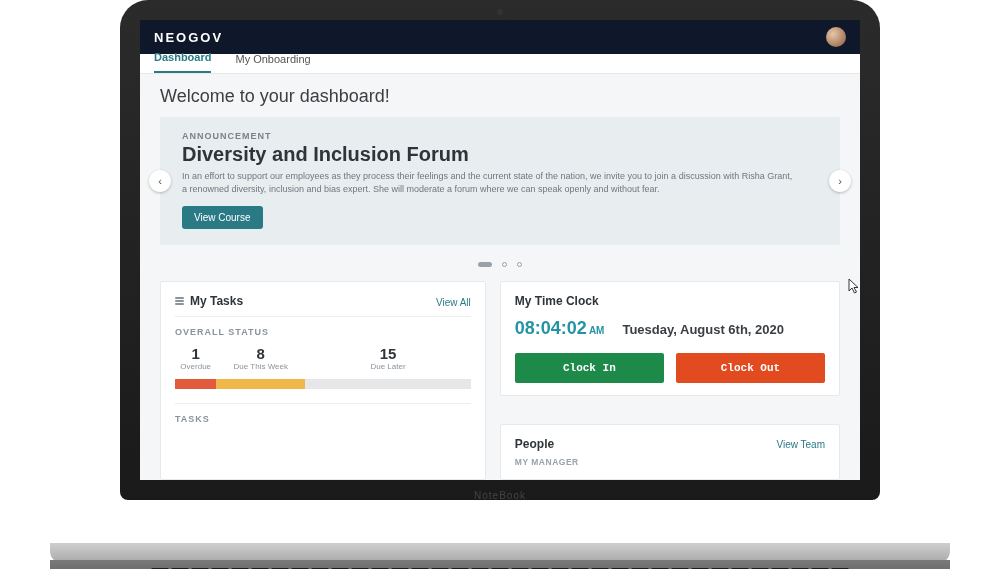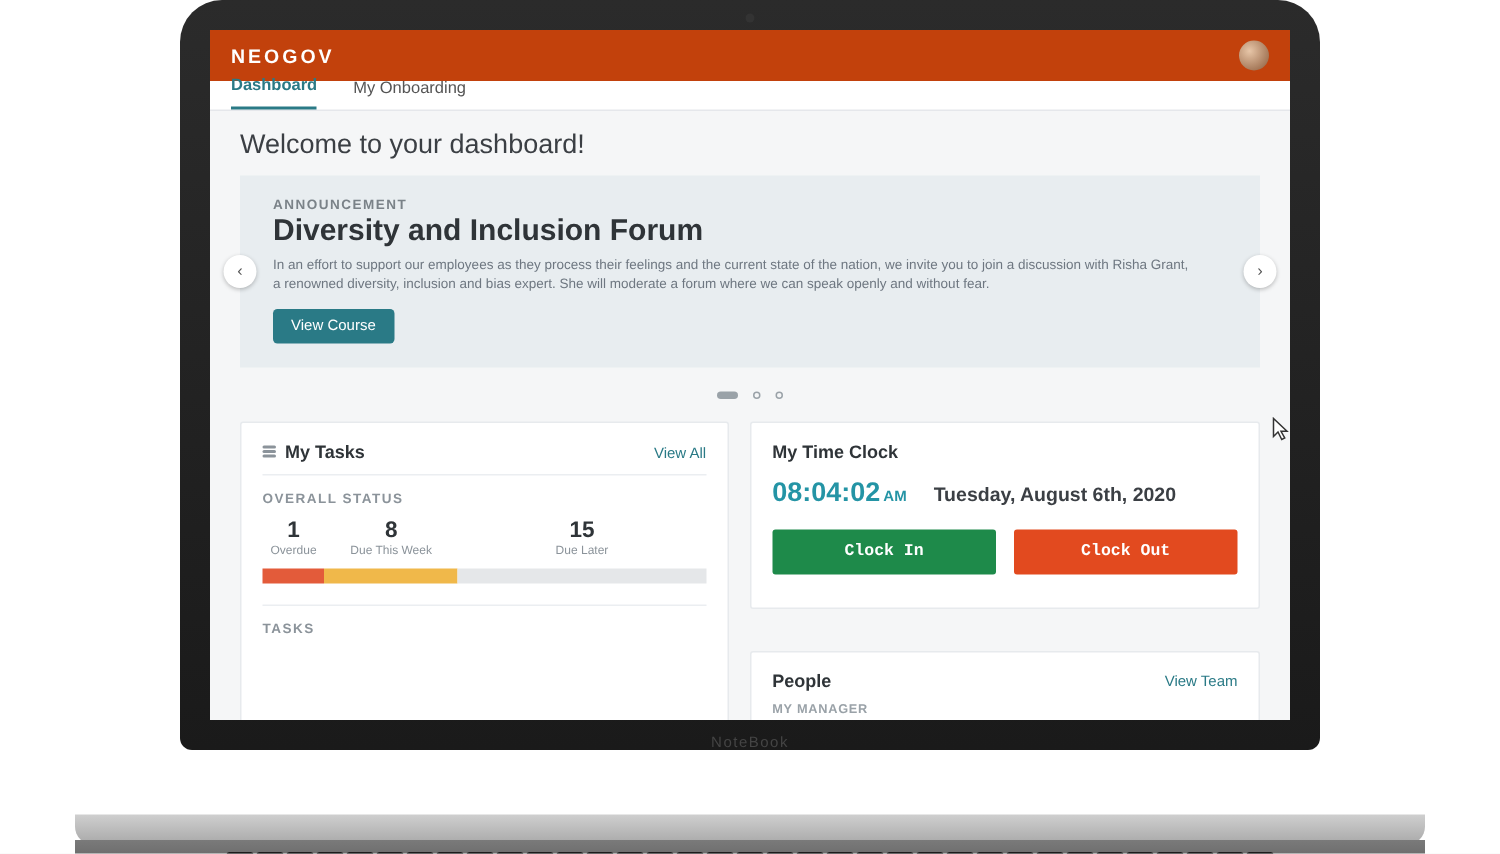--- a/index.html
+++ b/index.html
@@ -74,21 +74,21 @@
   height: 30px;
   display: flex;
   gap: 2px;
   justify-content: center;
 }
 .keys div { width: 18px; background:#1c1c1c; border-radius:2px; }
 
 
 .topbar {
   height: 34px;
-  background: #c2410c;
+  background: #0f172a;
   display: flex;
   align-items: center;
   justify-content: space-between;
   padding: 0 14px;
 }
 .brand {
   color: #fff;
   font-weight: 700;
   letter-spacing: 2px;
   font-size: 13px;
@@ -329,21 +329,21 @@
             </div>
             <div class="bars">
               <div class="bar1"></div>
               <div class="bar2"></div>
               <div class="bar3"></div>
             </div>
             <div class="task-sub">TASKS</div>
           </div>
 
           <div style="flex:1.15; display:flex; flex-direction:column; gap:14px;">
-            <div class="card" style="padding-bottom:22px;">
+            <div class="card" style="padding-bottom:12px;">
               <div class="tc-title">My Time Clock</div>
               <div class="tc-row">
                 <div class="tc-time">
                   <span>08:04:02</span><span class="tc-ampm">AM</span>
                 </div>
                 <div class="tc-date">Tuesday, August 6th, 2020</div>
               </div>
               <div class="btnrow">
                 <div class="btn btn-in">Clock In</div>
                 <div class="btn btn-out">Clock Out</div>

